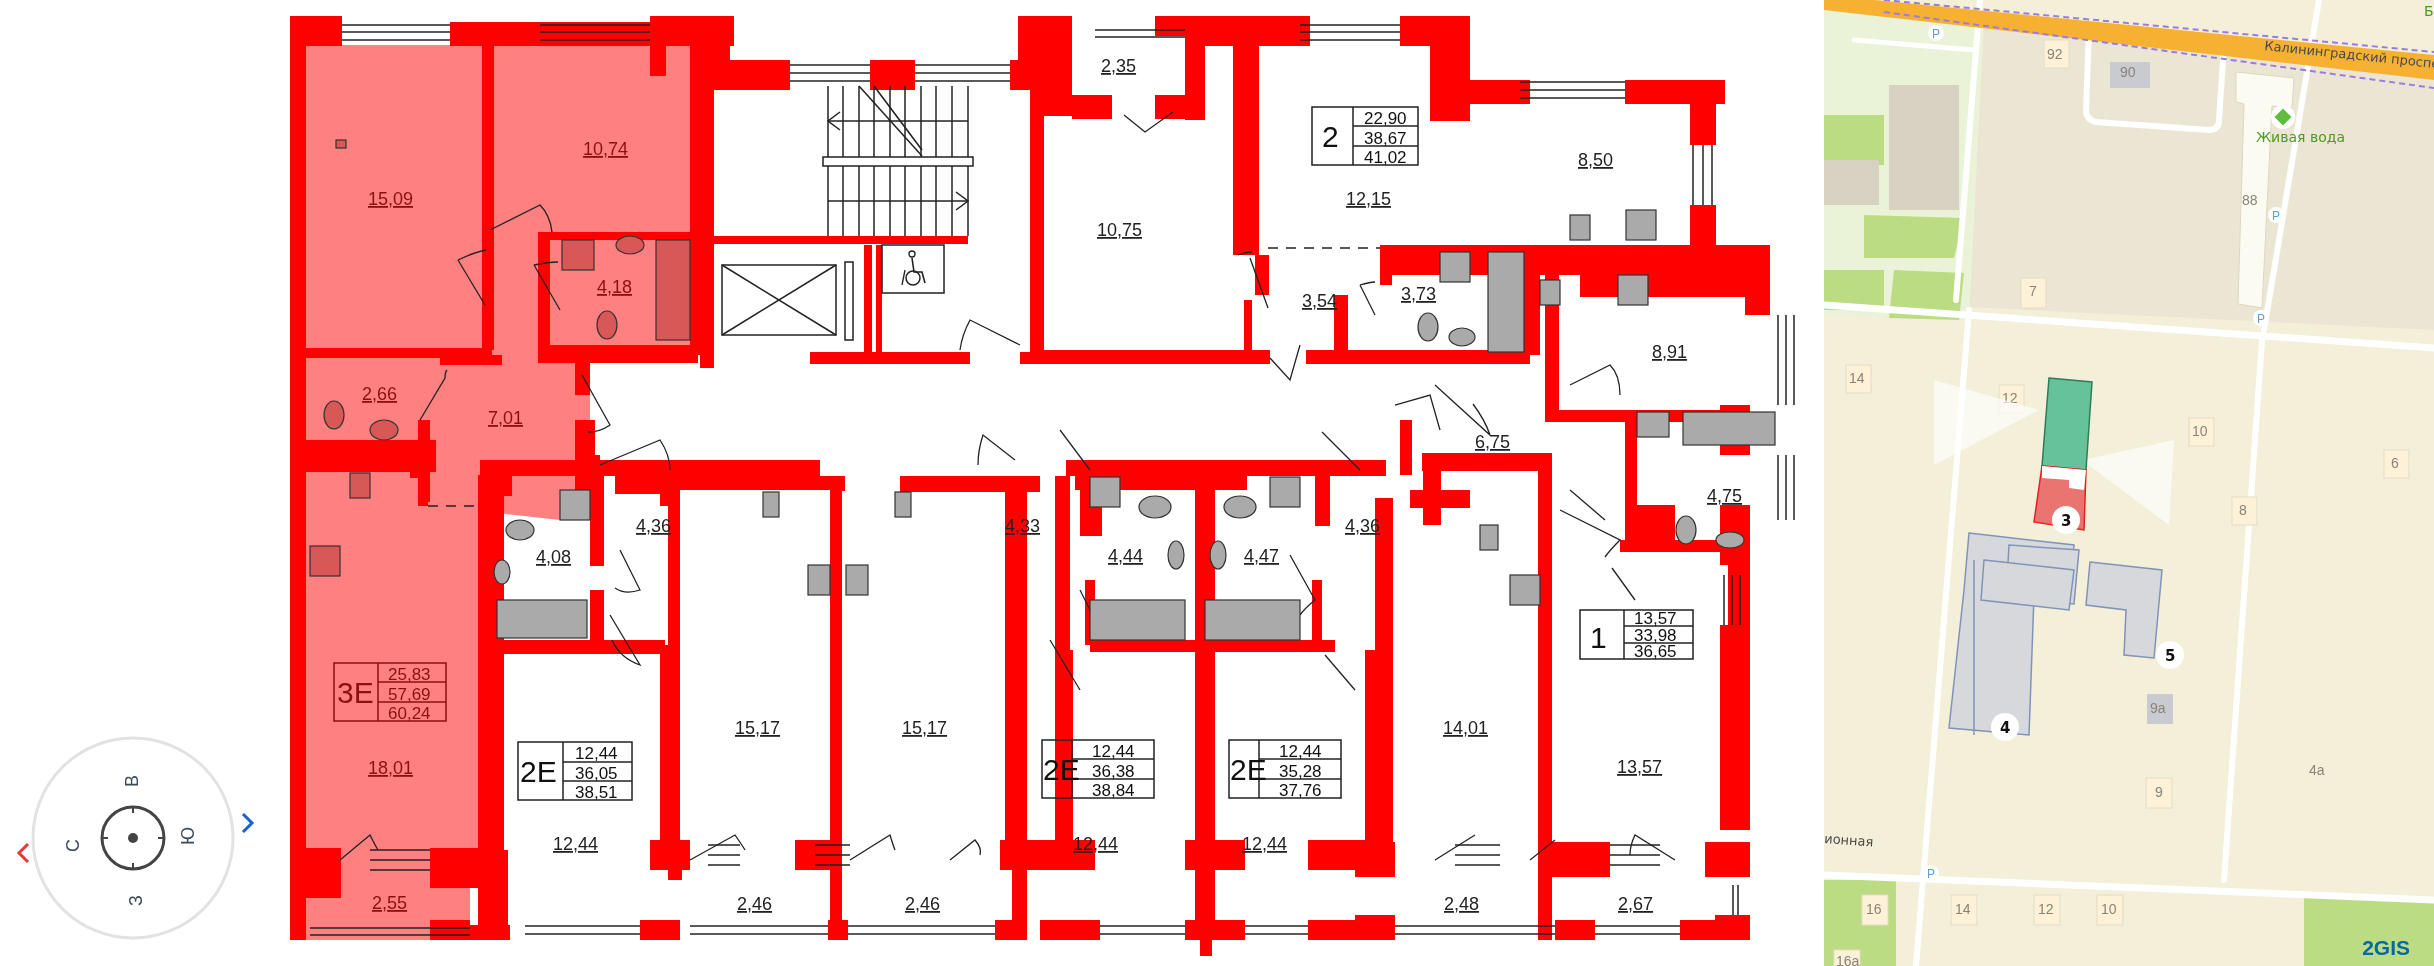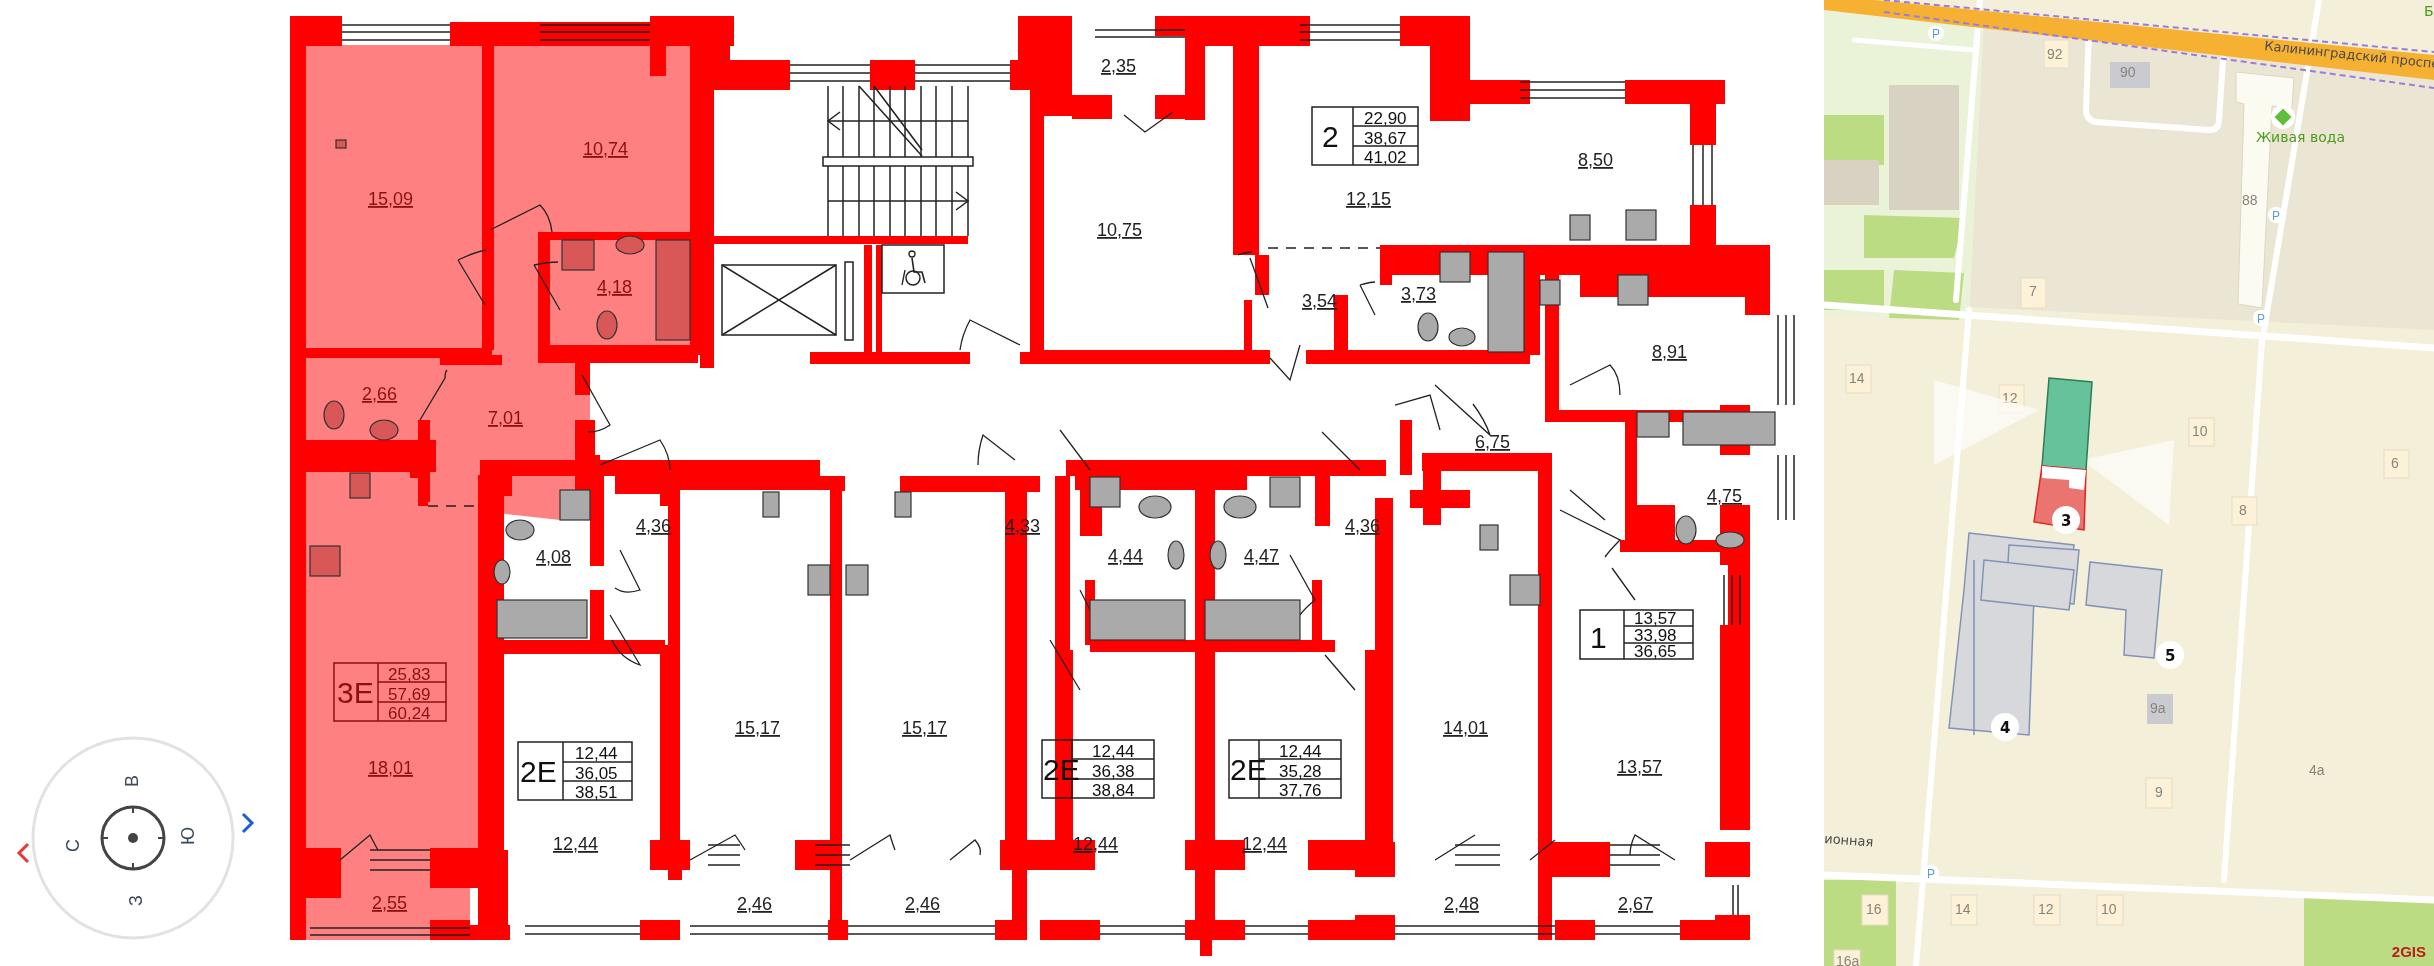--- a/index.html
+++ b/index.html
@@ -12,21 +12,21 @@
   .room-label.hl { fill:#8b1010; }
   .apt-type { font-family:"Liberation Sans", sans-serif; font-size:30px; fill:#111; }
   .apt-val { font-family:"Liberation Sans", sans-serif; font-size:17px; fill:#111; }
   .hl-text { fill:#8b1010; }
   .map-num { font-family:"Liberation Sans", sans-serif; font-size:14px; fill:#8a8478; }
   .map-street { font-family:"DejaVu Sans", sans-serif; font-size:13px; fill:#4a4a4a; }
   .map-poi { font-family:"DejaVu Sans", sans-serif; font-size:14px; fill:#4e9a1f; }
   .map-badge { font-family:"DejaVu Sans", sans-serif; font-size:15px; font-weight:bold; fill:#111; }
   #compass { position:absolute; left:22px; top:727px; width:222px; height:222px; }
   .compass-letter { font-family:"Liberation Sans", sans-serif; font-size:18px; fill:#3a4a5a; }
-  #logo-2gis { position:absolute; right:8px; bottom:6px; font-family:"Liberation Sans", sans-serif; font-weight:bold; font-size:15px; color:#b91c1c; }
+  #logo-2gis { position:absolute; right:24px; bottom:6px; font-family:"Liberation Sans", sans-serif; font-weight:bold; font-size:21px; color:#0369a1; }
 </style>
 </head>
 <body>
 
 <div id="plan-panel">
 <svg id="plan-svg" width="1824" height="966" viewBox="0 0 1824 966" xmlns="http://www.w3.org/2000/svg">
 
   <g>
     <rect x="300" y="45" width="400" height="305" fill="#ff8080"></rect>
     <rect x="300" y="350" width="180" height="120" fill="#ff8080"></rect>

